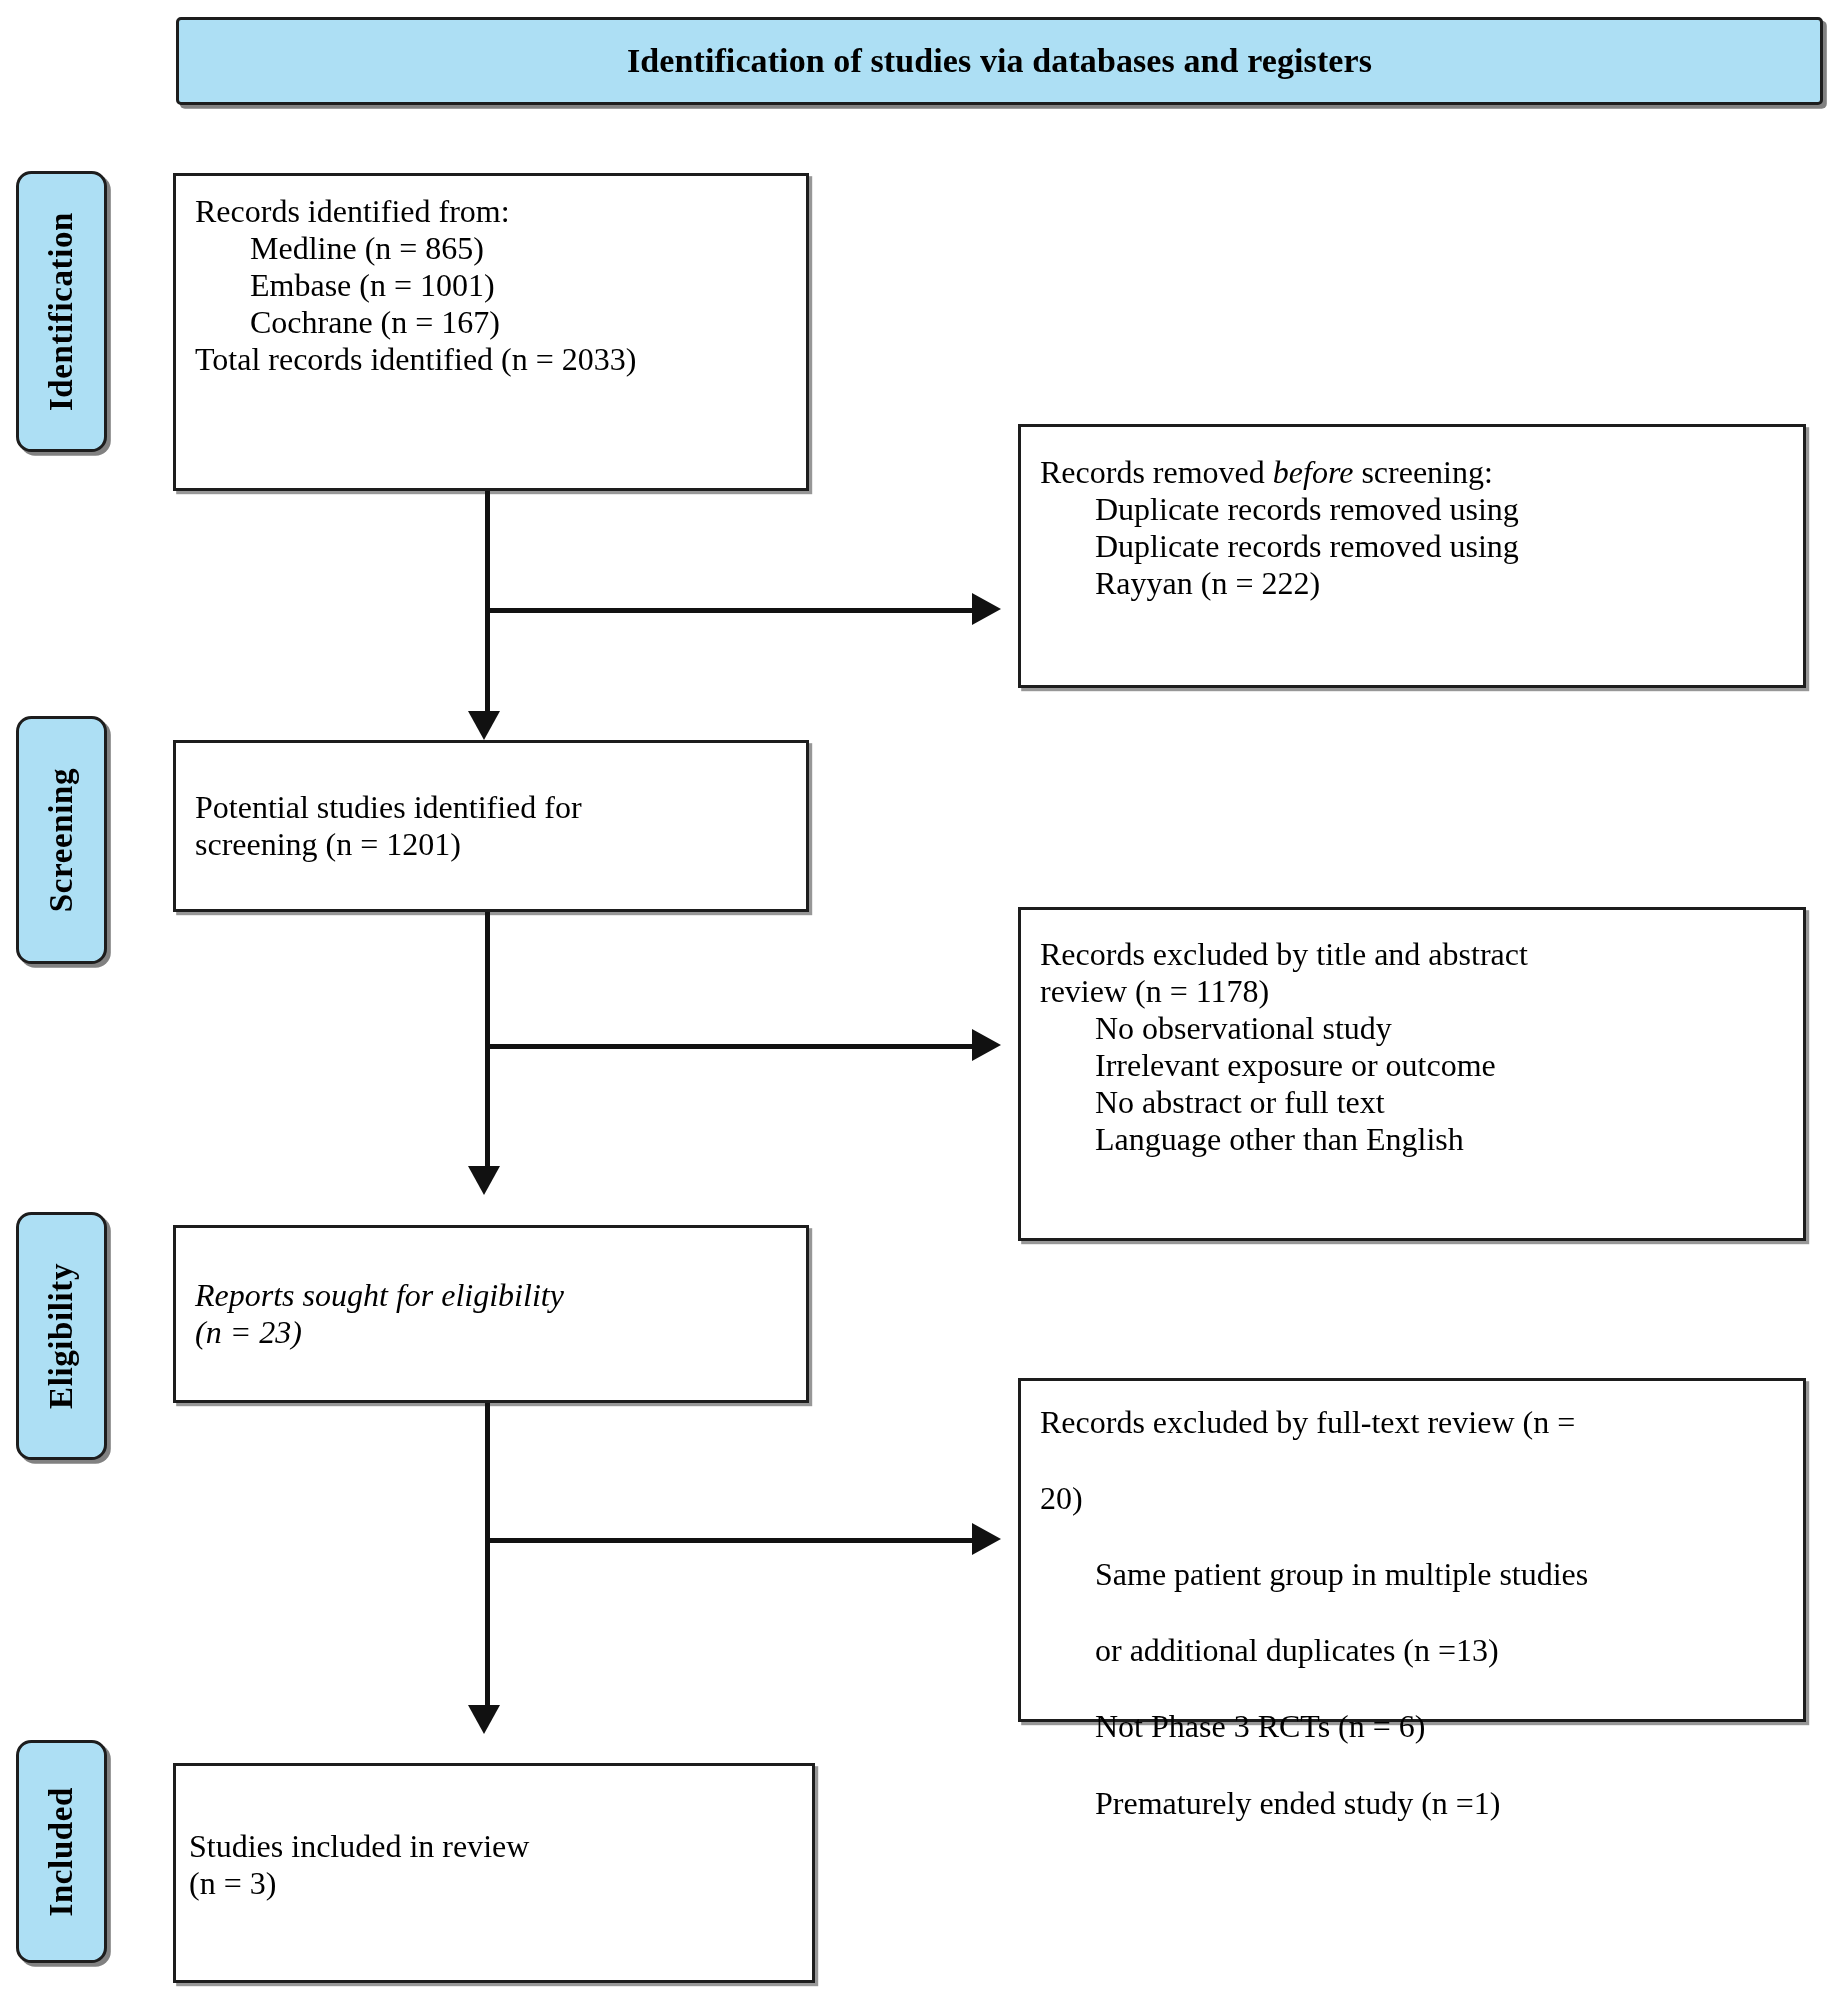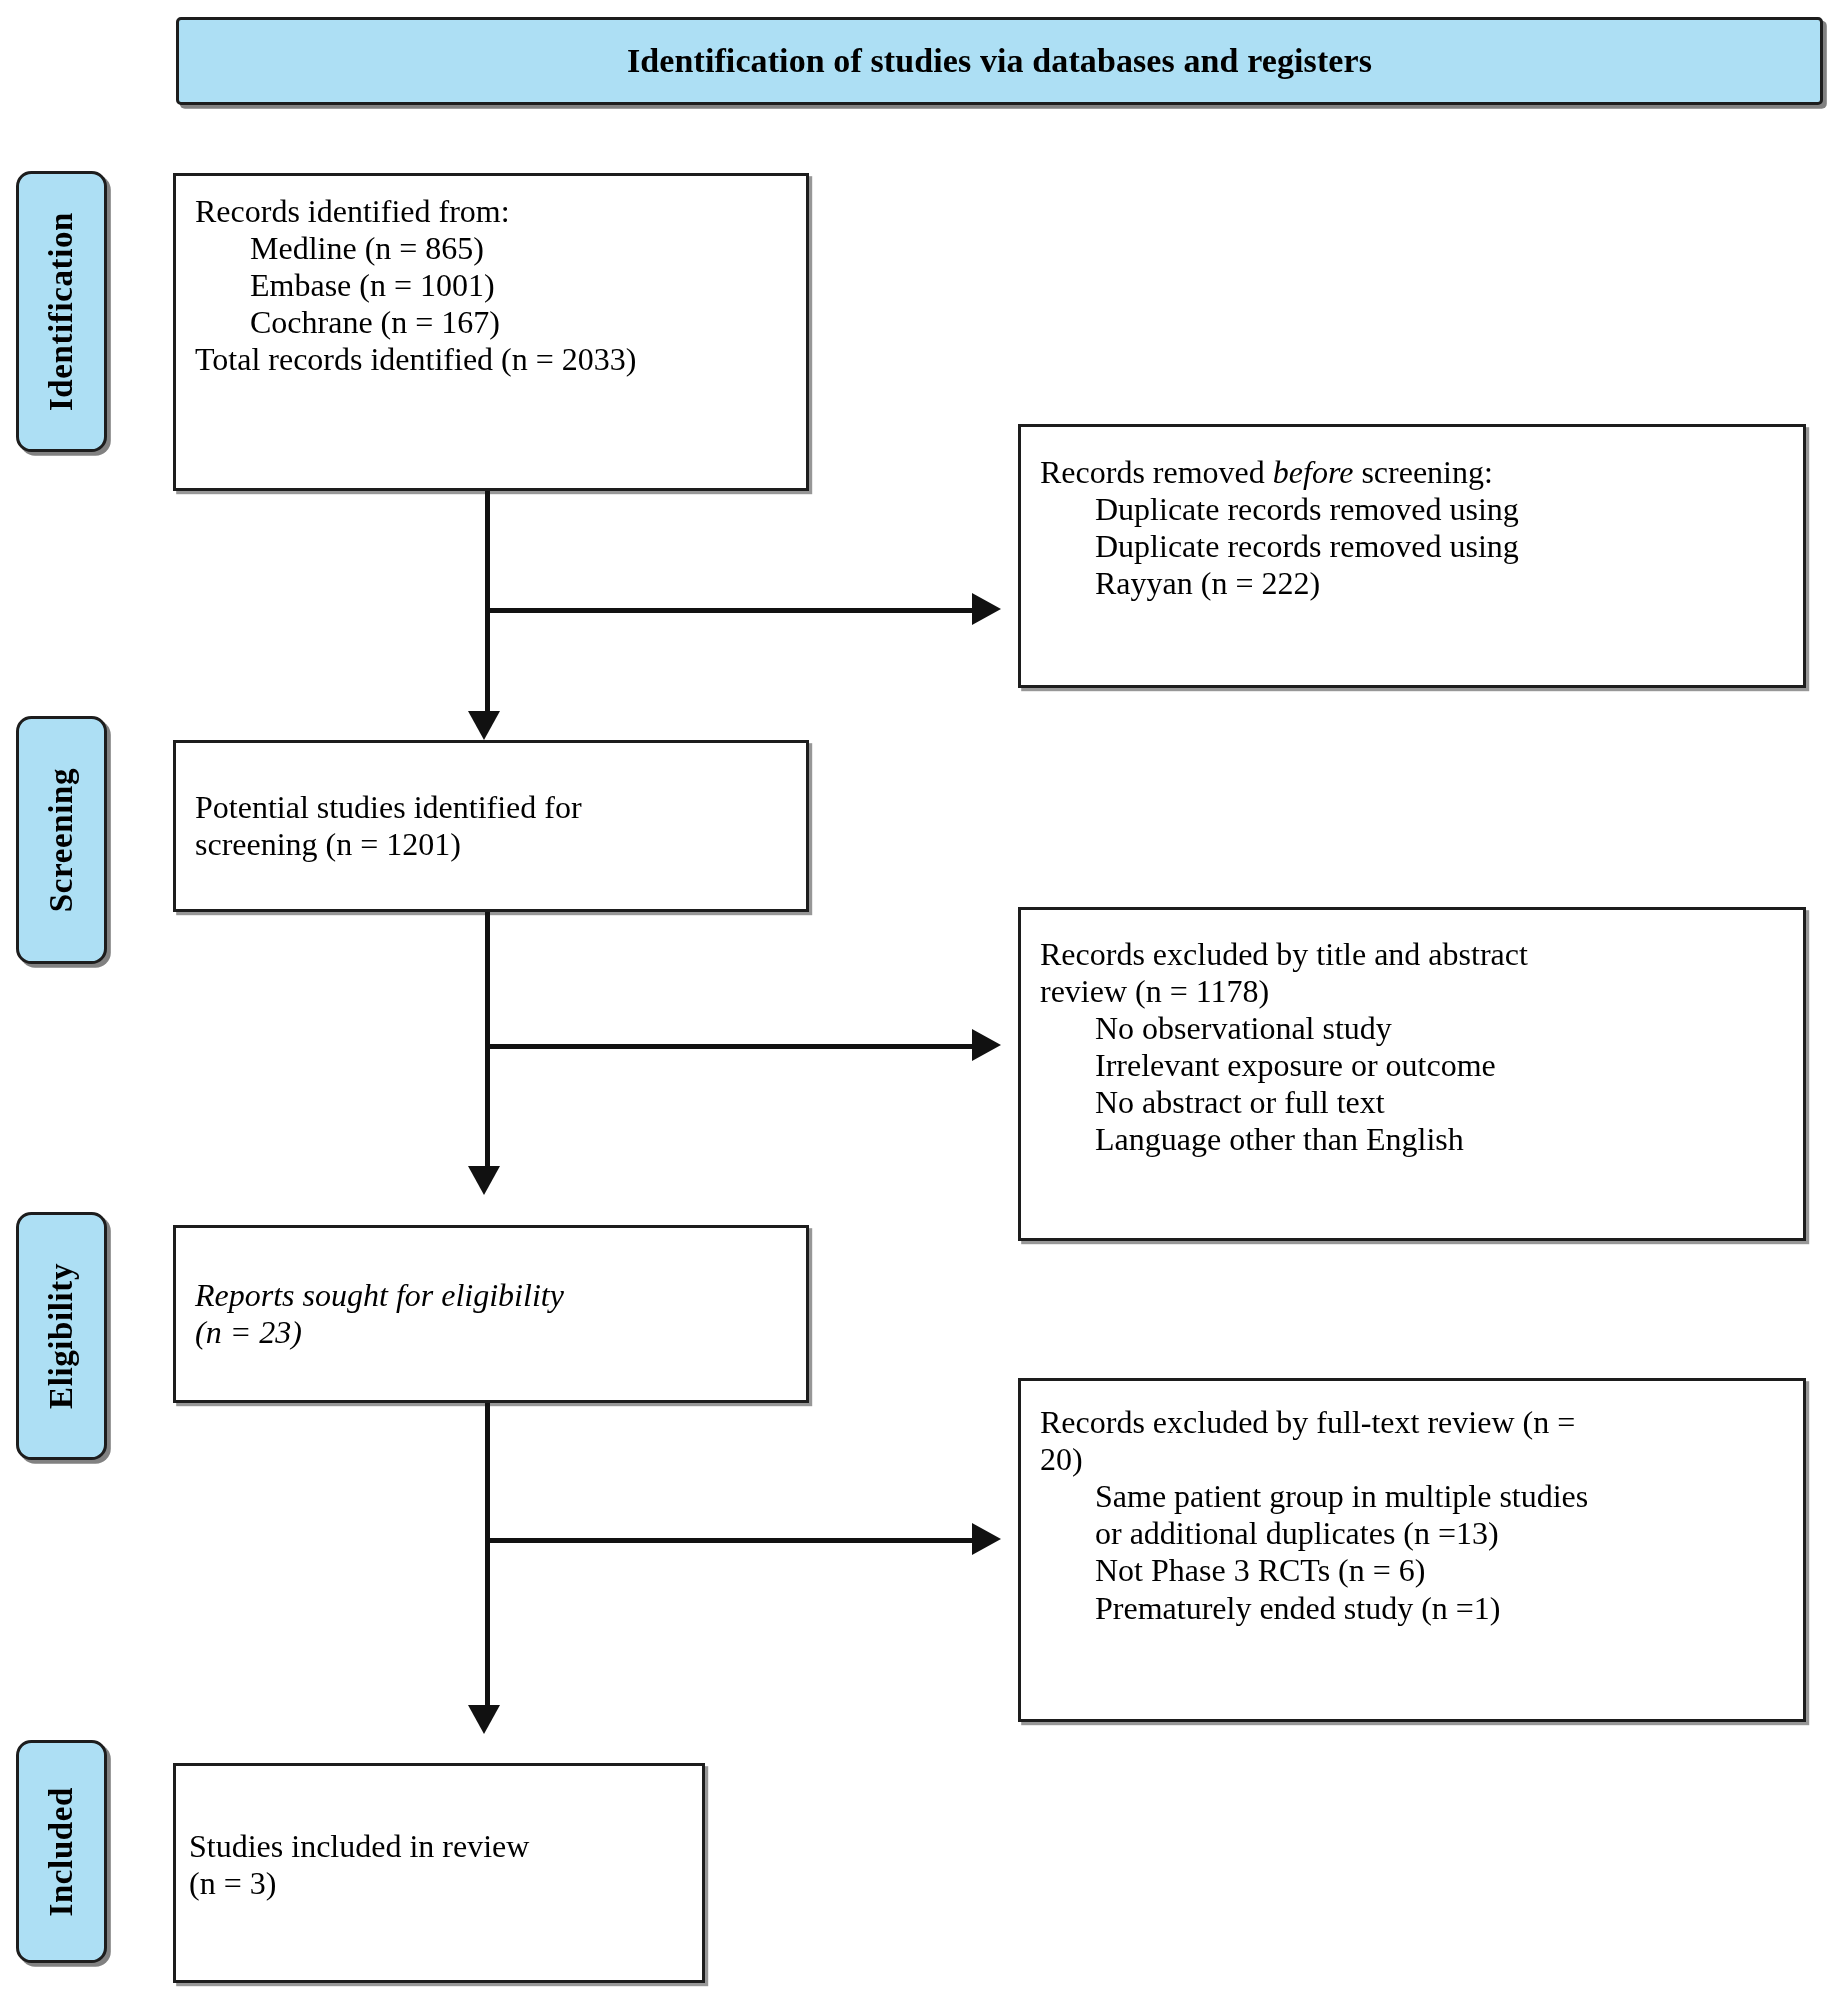--- a/index.html
+++ b/index.html
@@ -158,30 +158,30 @@
     <div class="line indent">Irrelevant exposure or outcome</div>
     <div class="line indent">No abstract or full text</div>
     <div class="line indent">Language other than English</div>
   </div>
 
   <div class="box" style="left:173px;top:1225px;width:636px;height:178px;font-style:italic;">
     <div class="line">Reports sought for eligibility</div>
     <div class="line">(n = 23)</div>
   </div>
 
-  <div class="box top-align" style="left:1018px;top:1378px;width:788px;height:344px;padding-top:23px;">
+  <div class="box top-align" style="left:1018px;top:1378px;width:788px;height:344px;padding-top:23px;gap:39px;">
     <div class="line">Records excluded by full-text review (n =</div>
     <div class="line">20)</div>
     <div class="line indent">Same patient group in multiple studies</div>
     <div class="line indent">or additional duplicates (n =13)</div>
     <div class="line indent">Not Phase 3 RCTs (n = 6)</div>
     <div class="line indent">Prematurely ended study (n =1)</div>
   </div>
 
-  <div class="box" style="left:173px;top:1763px;width:532px;height:220px;padding-top:0;padding-left:13px;">
+  <div class="box" style="left:173px;top:1763px;width:642px;height:220px;padding-top:0;padding-left:13px;">
     <div class="line">Studies included in review</div>
     <div class="line">(n = 3)</div>
   </div>
 
   <div class="vline" style="left:485px;top:491px;height:220px;"></div>
   <div class="arrow-down" style="left:468px;top:711px;"></div>
   <div class="hline" style="left:485px;top:608px;width:487px;"></div>
   <div class="arrow-right" style="left:972px;top:593px;"></div>
 
   <div class="vline" style="left:485px;top:912px;height:255px;"></div>

